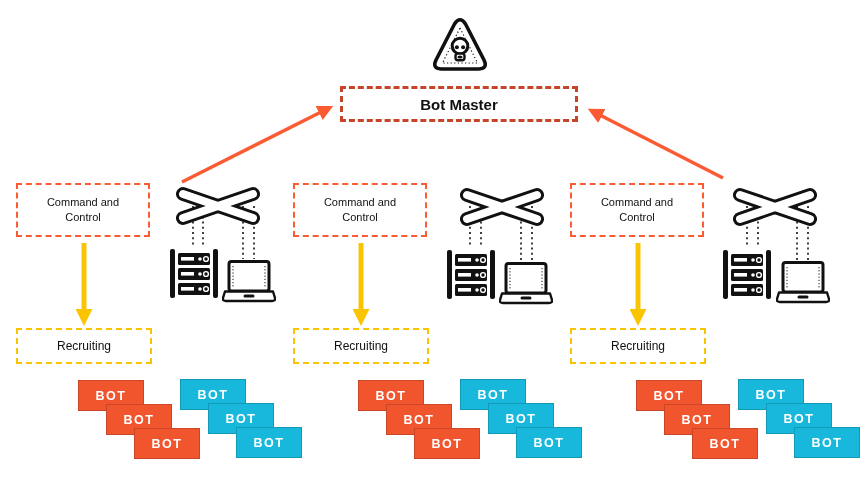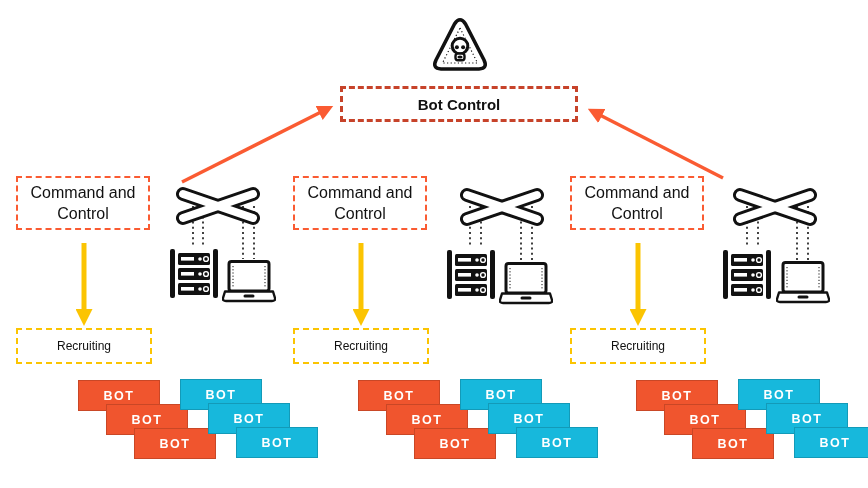--- a/index.html
+++ b/index.html
@@ -6,34 +6,34 @@
   .canvas{
     position:relative;width:868px;height:488px;background:#ffffff;overflow:hidden;
     font-family:"Liberation Sans", sans-serif;
   }
   .abs{position:absolute;}
   .box{
     position:absolute;display:flex;align-items:center;justify-content:center;
     text-align:center;background:#ffffff;color:#111111;box-sizing:border-box;
   }
   .cc-box{
-    width:134px;height:54px;top:176px;
-    border:2.5px dashed #fa5b32;font-size:16px;line-height:1.32;
+    width:134px;height:54px;top:183px;
+    border:2.5px dashed #fa5b32;font-size:11px;line-height:1.32;
     padding:2px 10px;
   }
   .master-box{
     left:340px;top:86px;width:238px;height:36px;
     border:3px dashed #c7432a;font-size:15px;font-weight:bold;
   }
   .recruit-box{
     width:136px;height:36px;top:328px;
     border:2.5px dashed #fbc402;font-size:12px;
   }
   .bot-card{
-    position:absolute;width:82px;height:31px;box-sizing:border-box;
+    position:absolute;width:66px;height:31px;box-sizing:border-box;
     display:flex;align-items:center;justify-content:center;
     color:#ffffff;font-size:12.5px;font-weight:bold;letter-spacing:1.5px;
     border:1px solid rgba(0,0,0,0.16);
   }
   .bot-orange{background:#f0552e;}
   .bot-cyan{background:#17b8dc;}
   svg{display:block;}
 </style>
 </head>
 <body>
@@ -78,21 +78,21 @@
   <svg class="abs" style="left:431px;top:13px" width="58" height="64" viewBox="0 0 58 64">
     <path d="M 23.5,11 Q 29,2.5 34.5,11 L 53,47 Q 57,55.5 48,56 L 10,56 Q 1,55.5 5,47 Z" fill="#ffffff" stroke="#111111" stroke-width="3.6" stroke-linejoin="round"></path>
     <path d="M 29,15 L 46.5,50 L 11.5,50 Z" fill="none" stroke="#111111" stroke-width="1.2" stroke-dasharray="1.2 2.4" stroke-linejoin="round"></path>
     <circle cx="29" cy="33" r="7.8" fill="#ffffff" stroke="#111111" stroke-width="3"></circle>
     <circle cx="25.9" cy="34.3" r="2" fill="#111111"></circle>
     <circle cx="32.1" cy="34.3" r="2" fill="#111111"></circle>
     <rect x="24.5" y="40.6" width="9" height="6.6" rx="2.4" fill="#ffffff" stroke="#111111" stroke-width="2.4"></rect>
     <ellipse cx="29" cy="44" rx="2.6" ry="1.5" fill="#111111"></ellipse>
   </svg>
 
-  <div class="box master-box">Bot Control</div>
+  <div class="box master-box">Bot Master</div>
 
   <div class="box cc-box" style="left:16px">Command and Control</div>
   <div class="box cc-box" style="left:293px">Command and Control</div>
   <div class="box cc-box" style="left:570px">Command and Control</div>
 
   <svg class="abs" style="left:172px;top:183px" width="92" height="46" viewBox="0 0 92 46">
     <g stroke-linecap="round" fill="none">
       <line x1="11" y1="11" x2="81" y2="35" stroke="#111111" stroke-width="14"></line>
       <line x1="81" y1="11" x2="11" y2="35" stroke="#111111" stroke-width="14"></line>
       <line x1="11" y1="11" x2="81" y2="35" stroke="#ffffff" stroke-width="8"></line>

